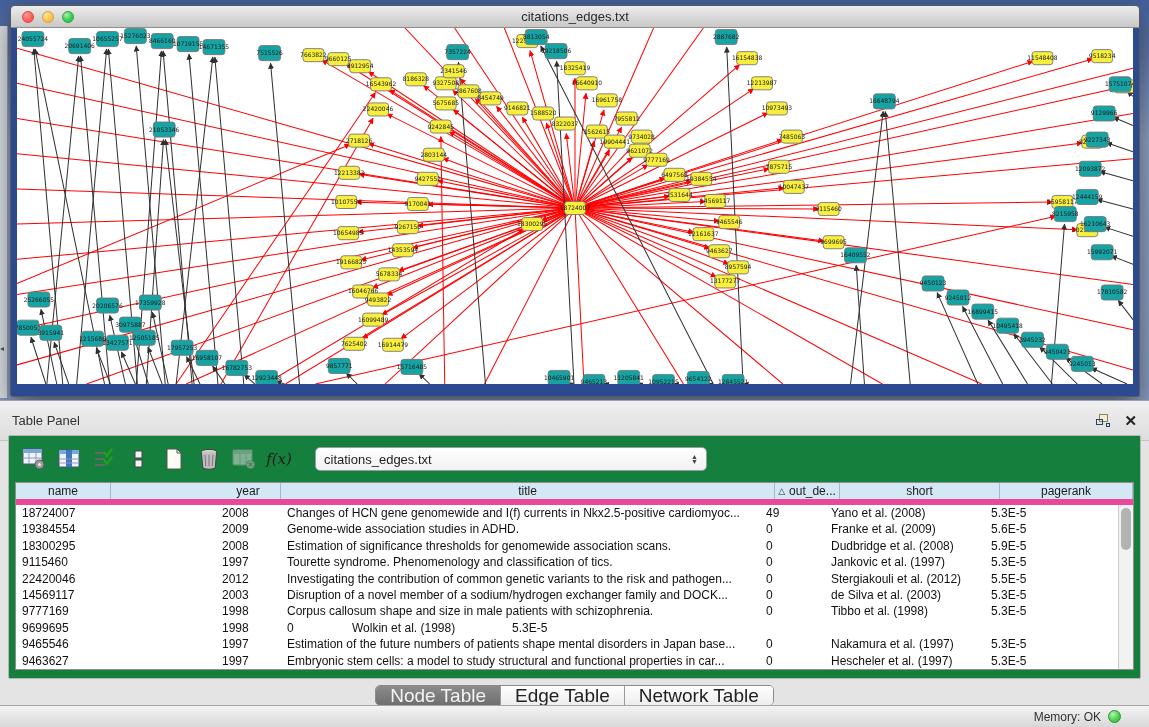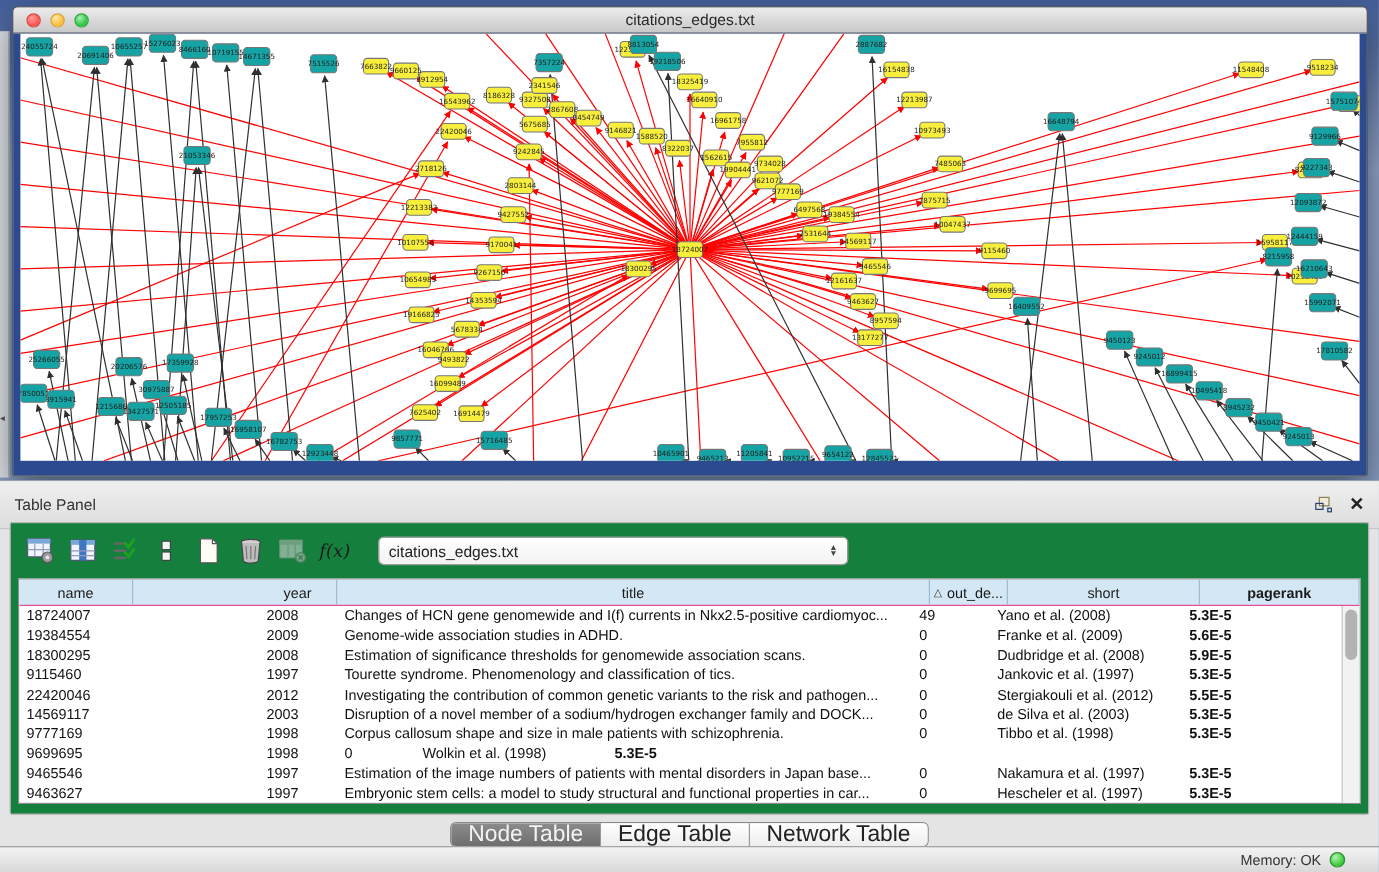--- a/index.html
+++ b/index.html
@@ -46,30 +46,30 @@
   .toolbar { height:36px; display:flex; align-items:center; gap:9px; padding-left:6px; }
   .tb-ic { width:26px; height:26px; display:flex; align-items:center; justify-content:center; cursor:pointer; }
   .fx { font-family:"DejaVu Serif", serif; font-style:italic; font-size:15px; color:#1a1a1a; }
   .combo { margin-left:14px; width:392px; height:24px; background:linear-gradient(#ffffff,#f2f2f2);
     border:1px solid #9c9c9c; border-radius:5px; display:flex; align-items:center;
     padding:0 8px; font-size:13px; color:#222; cursor:pointer; }
   .combo .arrows { margin-left:auto; display:flex; flex-direction:column; line-height:5px; font-size:7px; color:#444; }
 
   .dtable { position:absolute; left:6px; right:6px; top:46px; bottom:8px;
     background:#fff; border:1px solid #8f8f8f; overflow:hidden; }
-  .thead { display:flex; height:22px; background:#d3e7f5; border-bottom:1px solid #ec4899;
+  .thead { display:flex; height:22px; background:#d3e7f5; border-bottom:6px solid #ec4899;
     font-size:12px; color:#1b1b1b; }
   .th { display:flex; align-items:center; justify-content:center;
     border-right:1px solid #9fbdd2; cursor:pointer; overflow:hidden; white-space:nowrap; }
   .sort-glyph { font-size:9px; margin-right:4px; color:#333; }
   .tbody { position:absolute; left:0; right:15px; top:22px; bottom:0; overflow:hidden; }
   .tr { display:flex; height:16.4px; font-size:12px; color:#111; cursor:default; }
   .td { padding:1px 6px 0 6px; overflow:hidden; white-space:nowrap; }
   .c0{width:95px;}  .c1{width:105px;margin-top:40px;} .c2{width:65px;} .c3{flex:1;}
-  .c4{width:65px;} .c5{width:160px;} .c6{width:133px;font-weight:bold;}
+  .c4{width:65px;} .c5{width:160px;} .c6{width:133px;}
   .vscroll { position:absolute; right:0; top:22px; bottom:0; width:15px;
     background:#f2f2f2; border-left:1px solid #c9c9c9; }
   .vthumb { position:absolute; left:2px; top:3px; width:10px; height:42px;
     background:#b3b3b3; border-radius:6px; cursor:pointer; }
 
   .tabs-row { position:absolute; left:0; right:0; top:284px; height:24px;
     display:flex; justify-content:center; }
   .seg { display:flex; border:1px solid #8a8a8a; border-radius:5px; overflow:hidden;
     height:21px; background:#fcfcfc; box-shadow:0 1px 1px rgba(255,255,255,.7); }
   .seg-btn { padding:0 14px; font-size:19px; color:#222; display:flex; align-items:center;
@@ -932,21 +932,21 @@
             <div class="td c1">1</div>
             <div class="td c2">1998</div>
             <div class="td c4">0</div>
             <div class="td c5">Wolkin et al. (1998)</div>
             <div class="td c6">5.3E-5</div>
           </div>
           <div class="tr">
             <div class="td c0">9465546</div>
             <div class="td c1">1</div>
             <div class="td c2">1997</div>
-            <div class="td c3">Estimation of the image numbers of patients with mental disorders in Japan base...</div>
+            <div class="td c3">Estimation of the future numbers of patients shape mental disorders in Japan base...</div>
             <div class="td c4">0</div>
             <div class="td c5">Nakamura et al. (1997)</div>
             <div class="td c6">5.3E-5</div>
           </div>
           <div class="tr">
             <div class="td c0">9463627</div>
             <div class="td c1">1</div>
             <div class="td c2">1997</div>
             <div class="td c3">Embryonic stem cells: a model to study structural and functional properties in car...</div>
             <div class="td c4">0</div>

